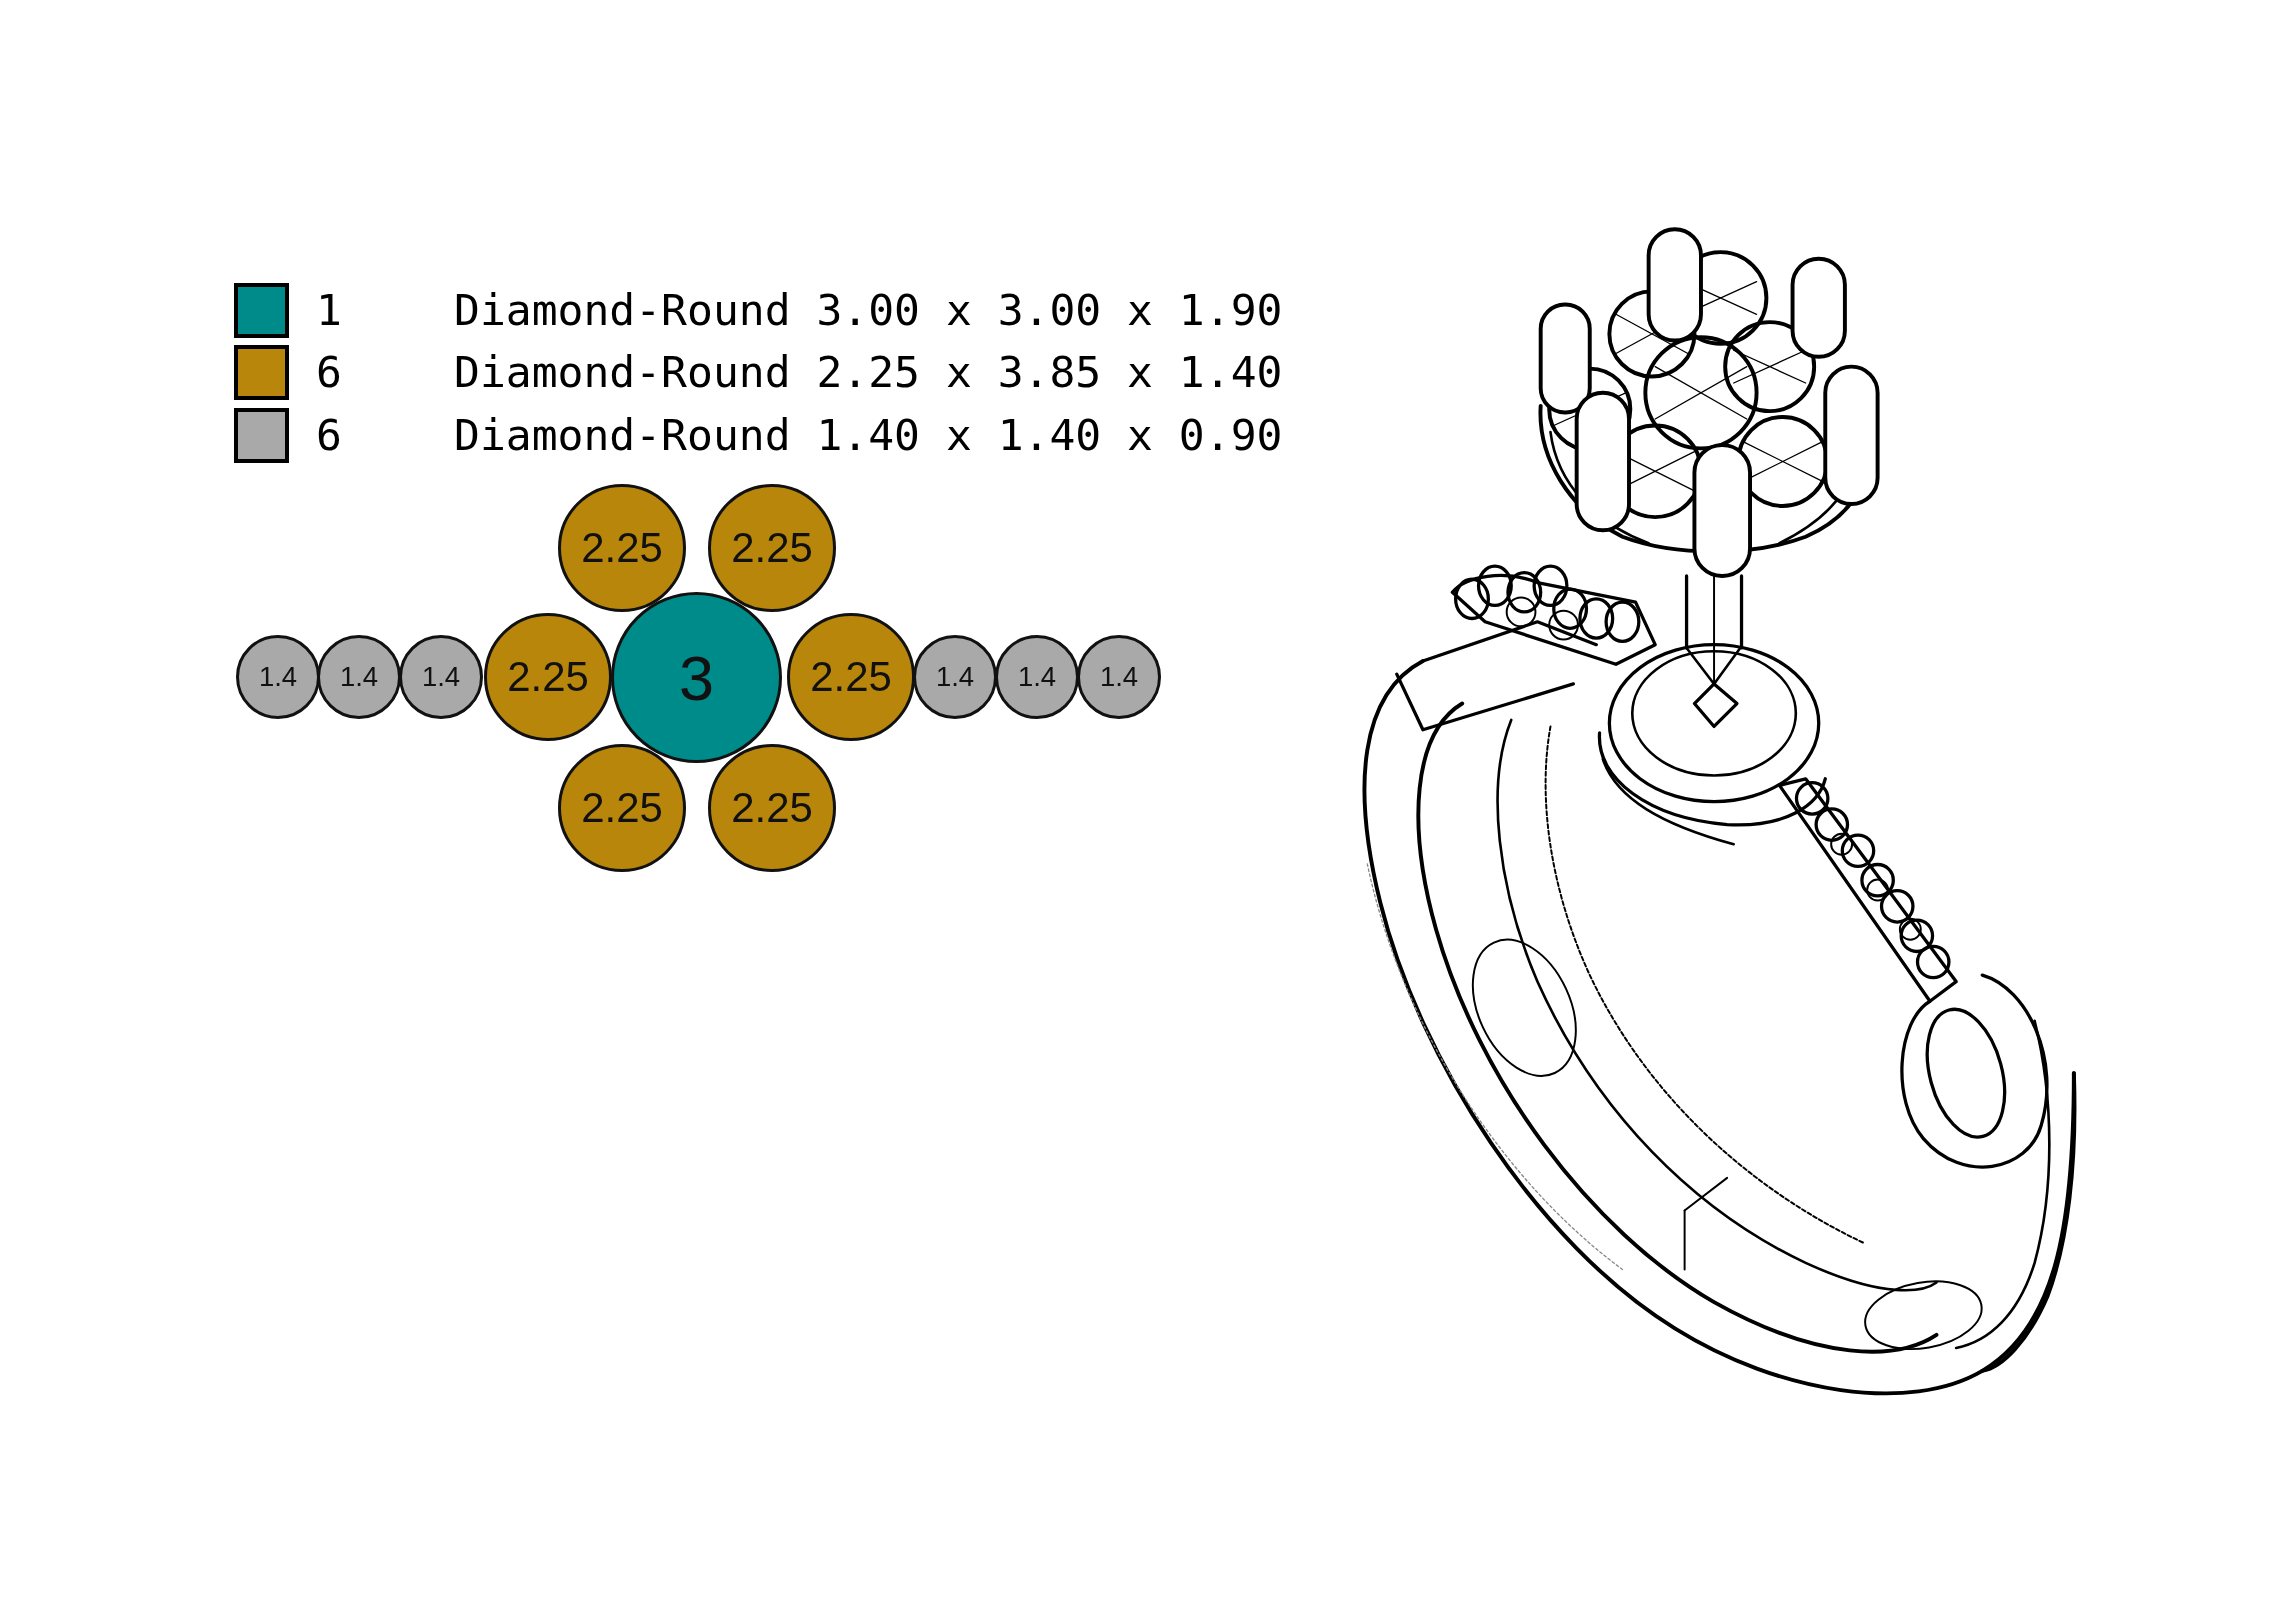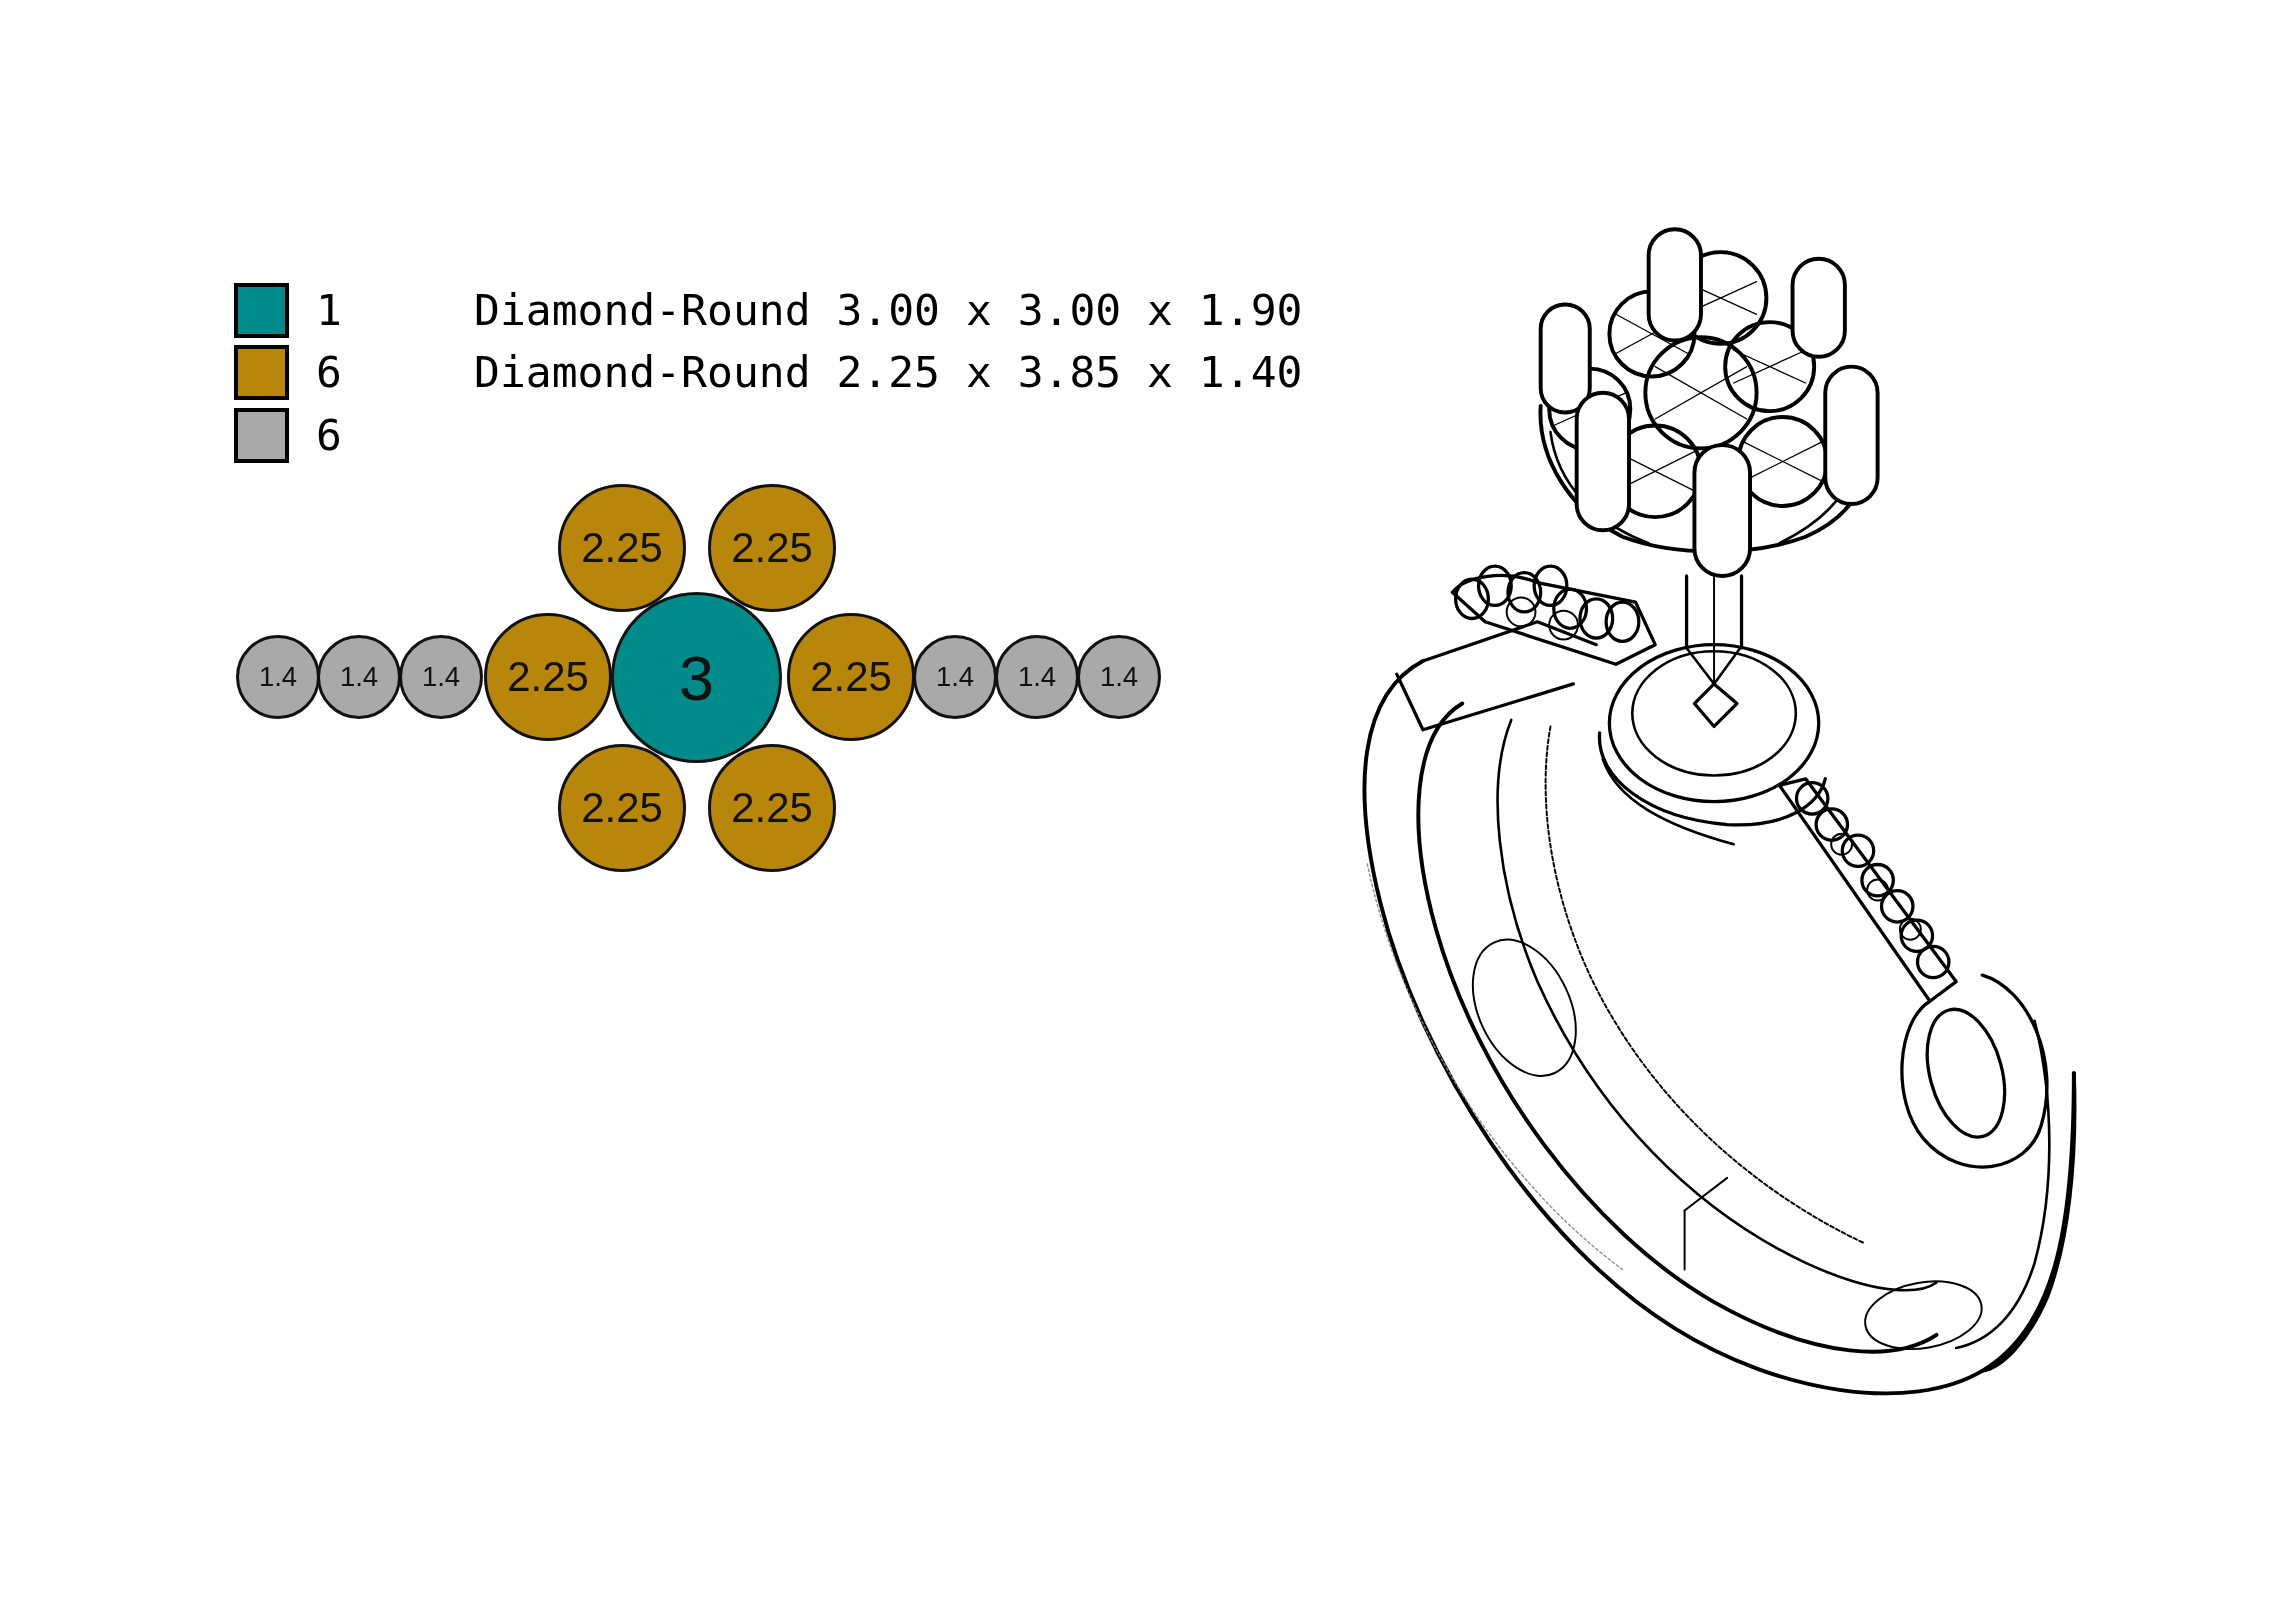--- a/index.html
+++ b/index.html
@@ -1,21 +1,21 @@
 <!DOCTYPE html>
 <html style="font-size:10.5px"><head>
 <meta charset="utf-8">
 <style>
   html, body { margin: 0; padding: 0; background: #ffffff; }
   body { width: 2295px; height: 1623px; position: relative; overflow: hidden; font-family: "DejaVu Sans Mono", monospace; }
   .legend { position: absolute; left: 234px; top: 283px; }
   .legend-row { position: absolute; left: 0; height: 56px; width: 1178px; }
   .swatch { position: absolute; left: 0; top: 0; width: 47px; height: 47px; border: 4.6px solid #000; }
   .count { position: absolute; left: 82px; top: -1.3px; font-size: 43px; line-height: 56px; color: #000; font-family: "DejaVu Sans Mono", monospace; }
-  .desc { position: absolute; left: 240px; top: -1.3px; font-size: 43px; line-height: 56px; color: #000; white-space: pre; font-family: "DejaVu Sans Mono", monospace; }
+  .desc { position: absolute; left: 220px; top: -1.3px; font-size: 43px; line-height: 56px; color: #000; white-space: pre; font-family: "DejaVu Sans Mono", monospace; }
   .layout { position: absolute; left: 0; top: 0; width: 1836px; height: 1623px; }
   .stone { position: absolute; border-radius: 50%; border: 3.9px solid #111; box-sizing: border-box; display: flex; align-items: center; justify-content: center; color: #111; font-family: "Liberation Sans", sans-serif; }
   .stone span { display: block; }
   .ring-svg { position: absolute; left: 0; top: 0; }
 </style>
 </head>
 <body>
 
 <div class="legend">
   <div class="legend-row" style="top:0px;">
@@ -24,20 +24,21 @@
     <div class="desc">Diamond-Round 3.00 x 3.00 x 1.90</div>
   </div>
   <div class="legend-row" style="top:62px;">
     <div class="swatch" style="background:#B8860B;"></div>
     <div class="count">6</div>
     <div class="desc">Diamond-Round 2.25 x 3.85 x 1.40</div>
   </div>
   <div class="legend-row" style="top:125px;">
     <div class="swatch" style="background:#A9A9A9;"></div>
     <div class="count">6</div>
+    <div class="desc">Diamond-Round 1.40 x 1.40 x 0.90</div>
   </div>
 </div>
 
 <div class="layout">
 
   <div class="stone" style="left:558px;top:484px;width:128px;height:128px;background:#B8860B;font-size:42px;">
       <span>2.25</span>
     </div>
   <div class="stone" style="left:708px;top:484px;width:128px;height:128px;background:#B8860B;font-size:42px;">
       <span>2.25</span>

